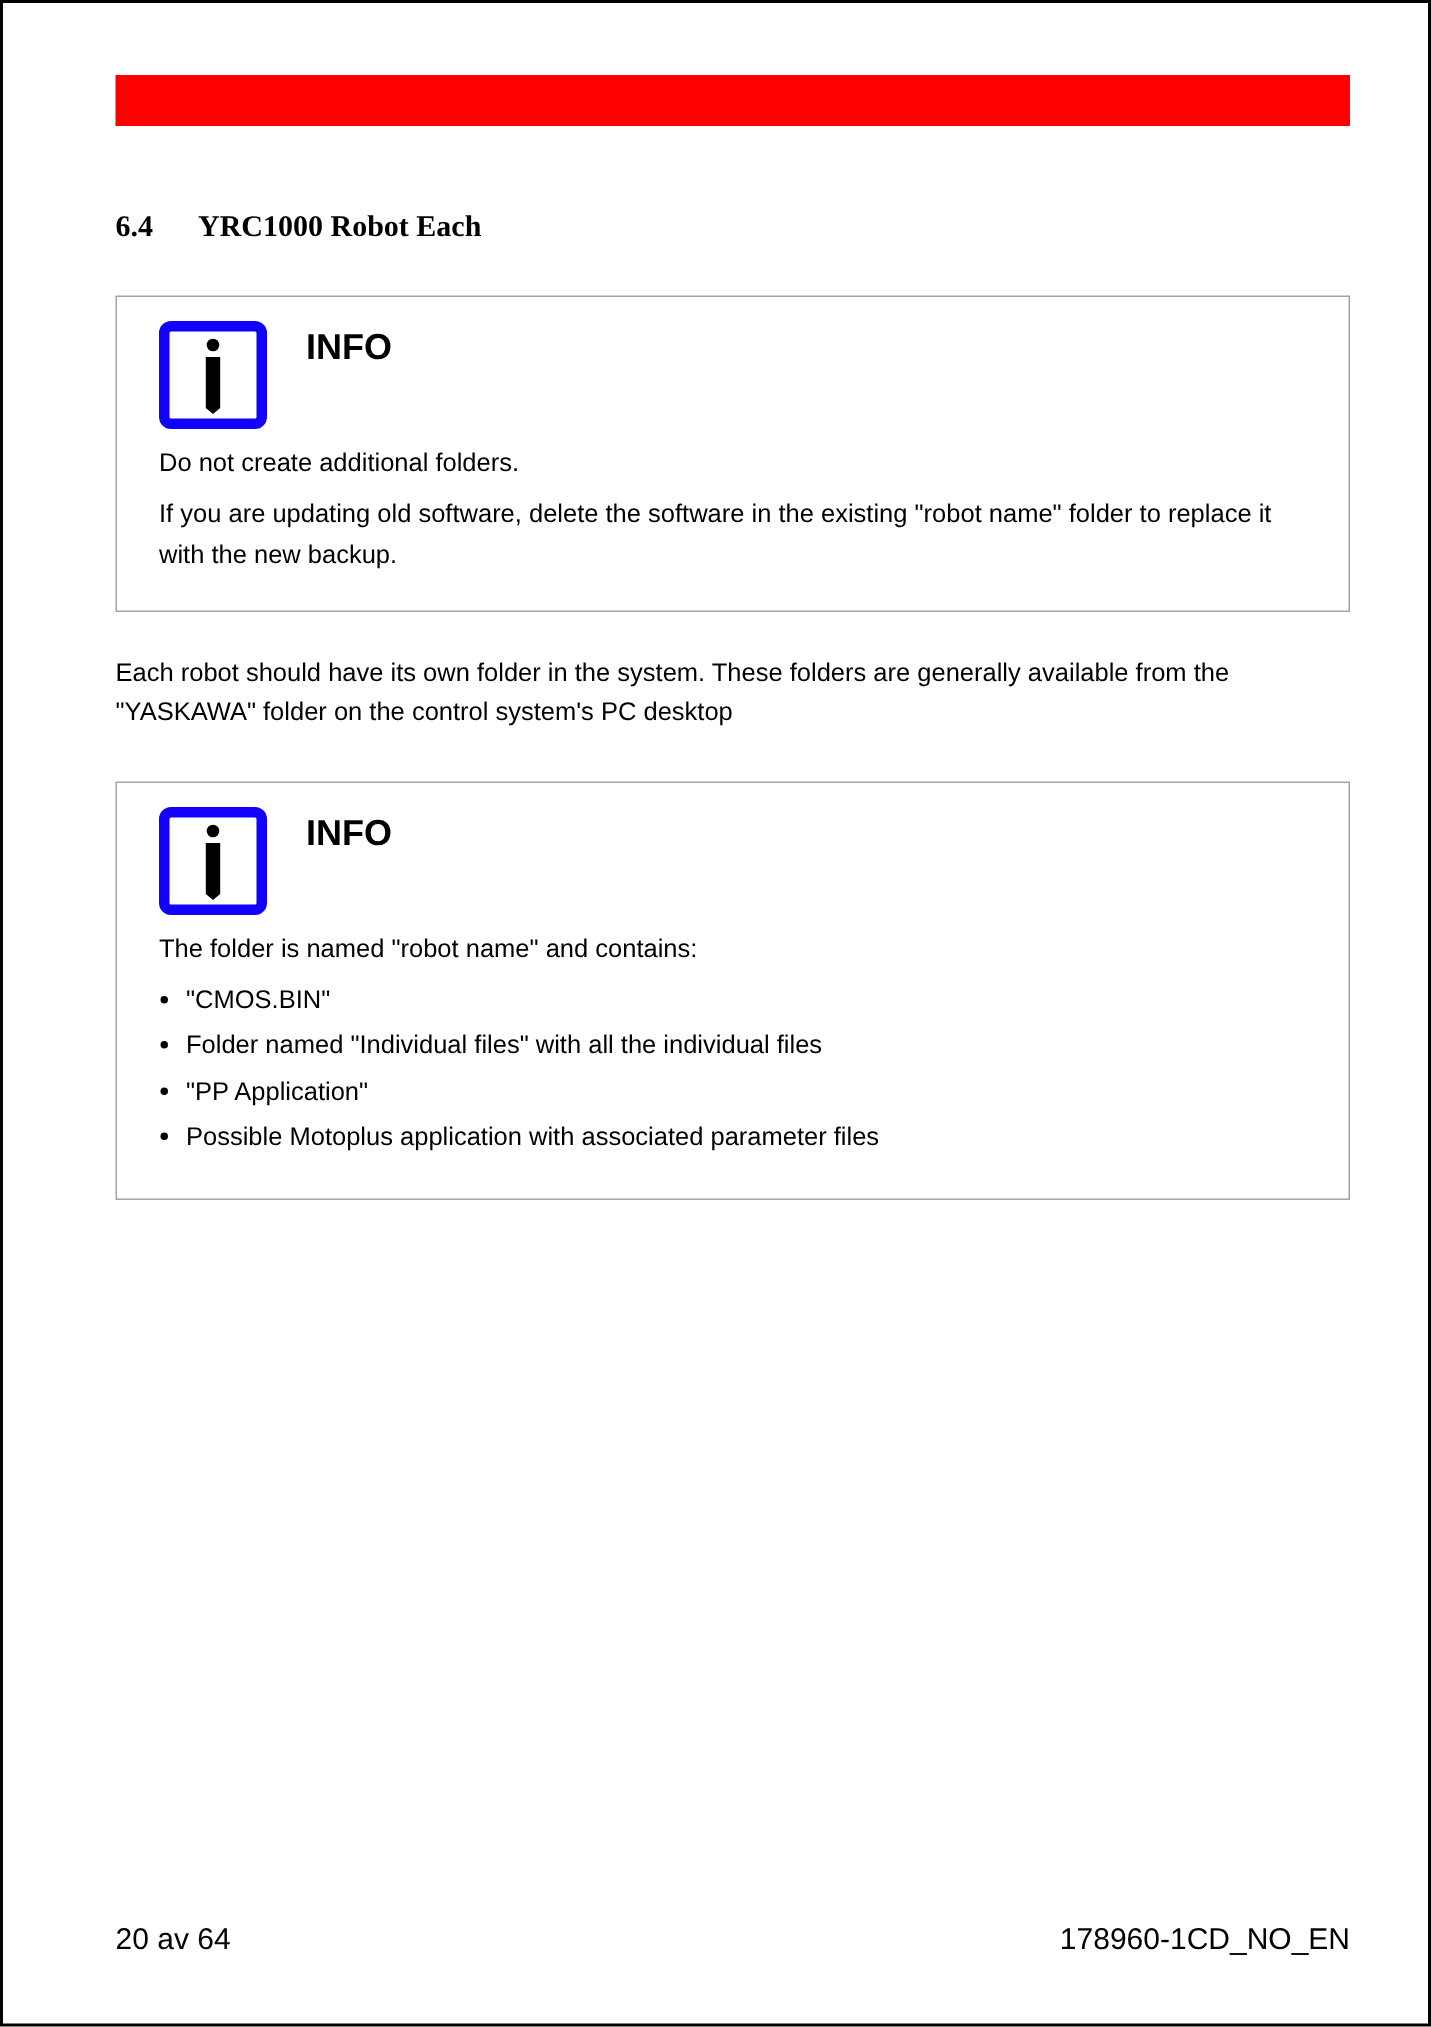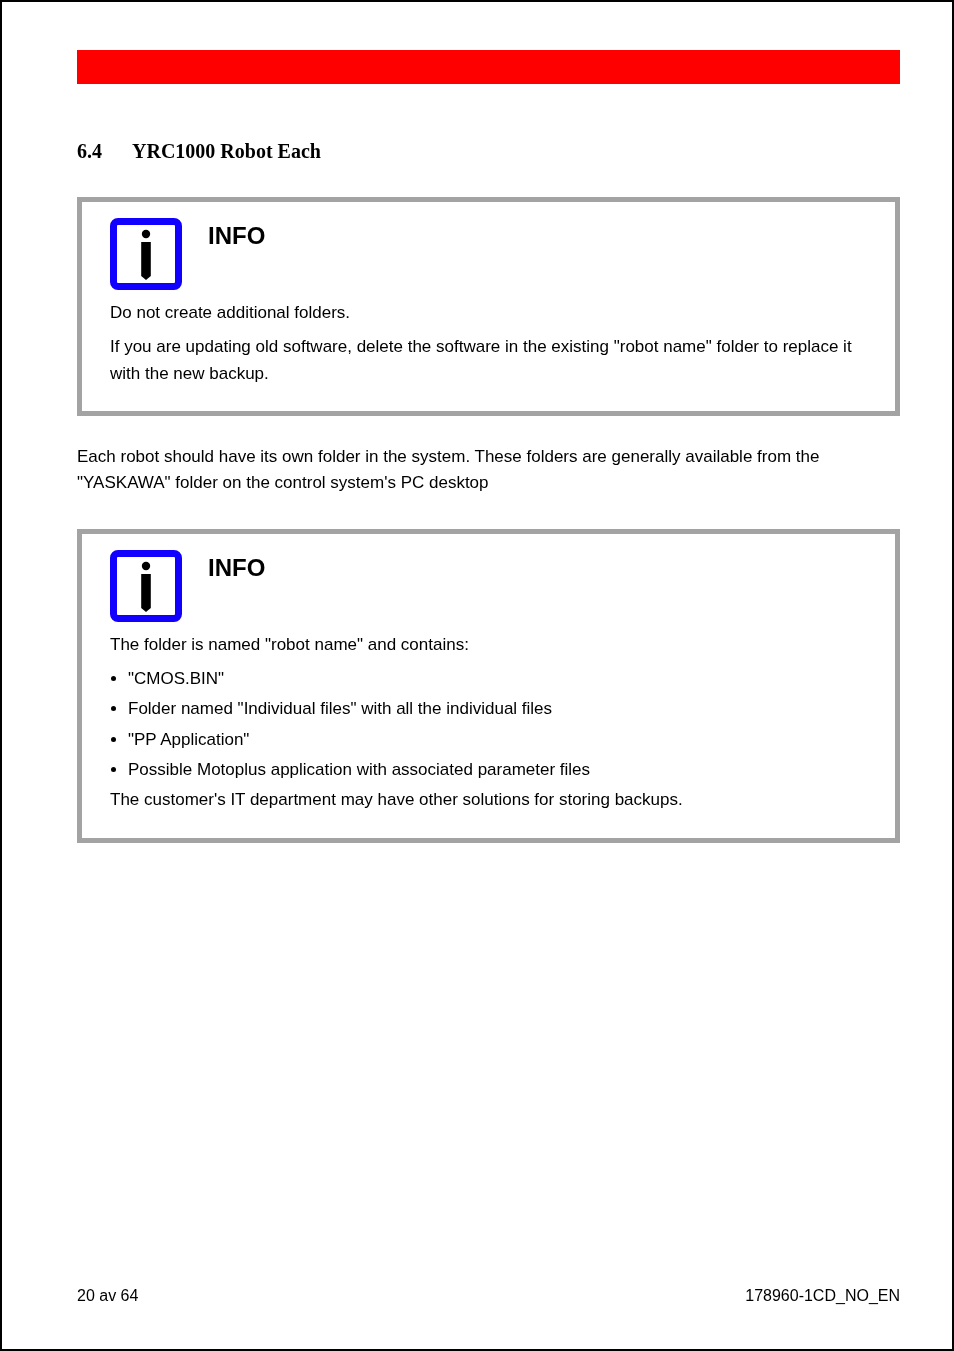--- a/index.html
+++ b/index.html
@@ -3,31 +3,31 @@
 <meta charset="utf-8">
 <style>
   * { box-sizing: border-box; margin: 0; padding: 0; }
   html, body { width: 954px; height: 1351px; background: #fff; }
   body { border: 2px solid #000; font-family: Arial, Helvetica, sans-serif; position: relative; }
   .page { padding: 48px 52px 48px 75px; }
   .redbar { background: #ff0000; height: 34px; width: 100%; margin-bottom: 56px; }
   .section-head { font-size: 20px; font-weight: bold; color: #000; display: flex; gap: 30px; margin-bottom: 34px; font-family: Liberation Serif, serif; }
   .list { list-style: disc; margin-left: 56px; margin-bottom: 28px; }
   .list li { font-size: 17px; color: #000; line-height: 1.5; margin-bottom: 14px; }
-  .infobox { border: 5px solid #a3a3a3; padding: 16px 28px 24px 28px; margin-bottom: 28px; }
+  .infobox { border: 1px solid #a3a3a3; padding: 16px 28px 24px 28px; margin-bottom: 28px; }
   .infobox-top { display: flex; gap: 26px; align-items: flex-start; margin-bottom: 10px; }
   .info-icon { flex: 0 0 72px; height: 72px; border: 7px solid #1200ff; border-radius: 8px; display: flex; align-items: center; justify-content: center; }
   .info-icon svg { width: 20px; height: 52px; }
   .info-label { font-size: 24px; font-weight: bold; color: #000; padding-top: 4px; }
   .infobox p { font-size: 17px; color: #000; line-height: 1.55; }
   .infobox p + p { margin-top: 8px; }
   .bodytext { font-size: 17px; color: #000; line-height: 1.55; margin-bottom: 32px; }
   .infolist { list-style: disc; margin: 8px 0 4px 18px; }
   .infolist li { font-size: 17px; color: #000; line-height: 1.55; margin-bottom: 4px; }
-  .footer { position: absolute; bottom: 44px; left: 75px; right: 52px; display: flex; justify-content: space-between; font-size: 16px; color: #000; }
+  .footer { position: absolute; bottom: 44px; left: 75px; right: 52px; display: flex; justify-content: space-between; font-size: 20px; color: #000; }
 </style>
 </head>
 <body>
 
 <div class="page">
   <div class="redbar"></div>
 
   <div class="section-head">
     <span>6.4</span>
     <span>YRC1000 Robot Each</span>
@@ -62,20 +62,19 @@
       </div>
       <div class="info-label">INFO</div>
     </div>
     <p>The folder is named "robot name" and contains:</p>
     <ul class="infolist">
       <li>"CMOS.BIN"</li>
       <li>Folder named "Individual files" with all the individual files</li>
       <li>"PP Application"</li>
       <li>Possible Motoplus application with associated parameter files</li>
     </ul>
-    <p>The customer's IT department may have other solutions for storing backups.</p>
   </div>
 </div>
 
 <div class="footer">
   <span>20 av 64</span>
   <span>178960-1CD_NO_EN</span>
 </div>
 
 </body></html>

